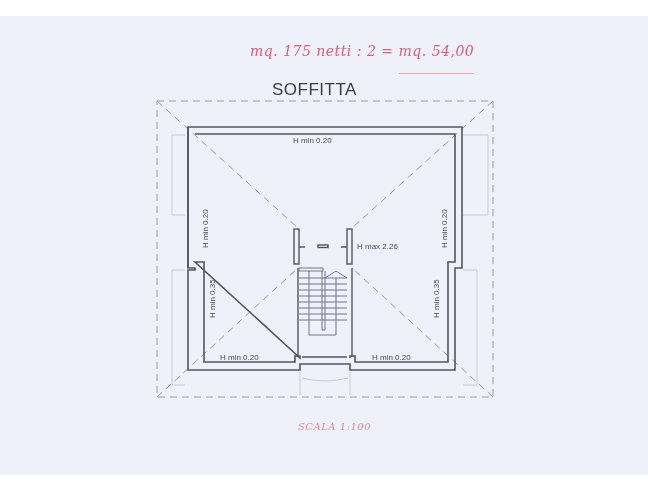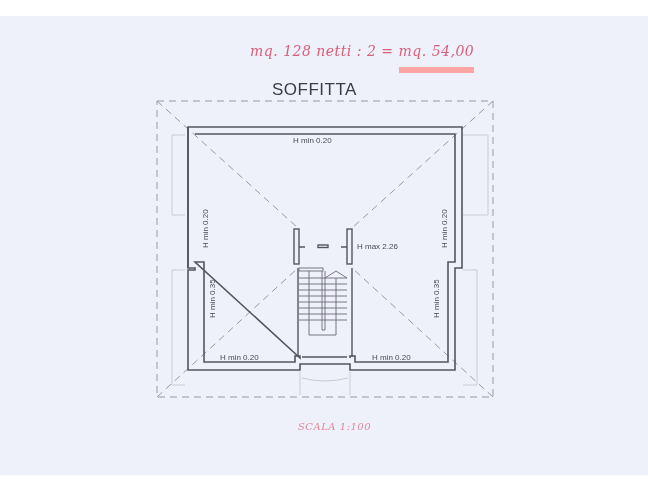--- a/index.html
+++ b/index.html
@@ -1,31 +1,31 @@
 <!DOCTYPE html>
 <html><head>
 <meta charset="utf-8">
 <style>
   html, body { margin:0; padding:0; background:#ffffff; }
   body { width:648px; height:492px; position:relative; overflow:hidden; font-family:"DejaVu Sans", sans-serif; }
   .paper { position:absolute; left:0; top:16px; width:648px; height:459px; background:#eef0fa; }
   .hand-note { position:absolute; left:250px; top:43px; font-family:"DejaVu Serif", serif; font-style:italic; font-size:14px; color:#d9607a; letter-spacing:0.5px; white-space:nowrap; }
-  .hand-note .u { border-bottom:6px solid #fca5a5; padding-bottom:8px; }
+  .hand-note .u { border-bottom:1px solid #fca5a5; padding-bottom:14px; }
   .title { position:absolute; left:272px; top:80px; font-family:"Liberation Sans", sans-serif; font-size:17px; color:#3c3c44; letter-spacing:0.5px; }
   .scale { position:absolute; left:298px; top:421px; font-family:"DejaVu Serif", serif; font-style:italic; font-size:10px; color:#e08a9a; letter-spacing:0.5px; }
   svg { position:absolute; left:0; top:0; }
   .lbl { font-family:"Liberation Sans", sans-serif; font-size:8px; fill:#4a4a55; }
 </style>
 </head>
 <body>
 
 <div class="paper"></div>
 
 <div class="hand-note">
-  <span>mq. 128 netti : 2 = </span><span class="u">mq. 54,00</span>
+  <span>mq. 175 netti : 2 = </span><span class="u">mq. 54,00</span>
 </div>
 
 <div class="title">SOFFITTA</div>
 
 <svg width="648" height="492" viewBox="0 0 648 492">
 
   <rect x="157" y="101" width="336" height="296" fill="none" stroke="#9a9aa6" stroke-width="1" stroke-dasharray="7,5"></rect>
 
   <g stroke="#9a9aa6" stroke-width="1" stroke-dasharray="7,5">
     <line x1="157" y1="101" x2="298" y2="228"></line>

